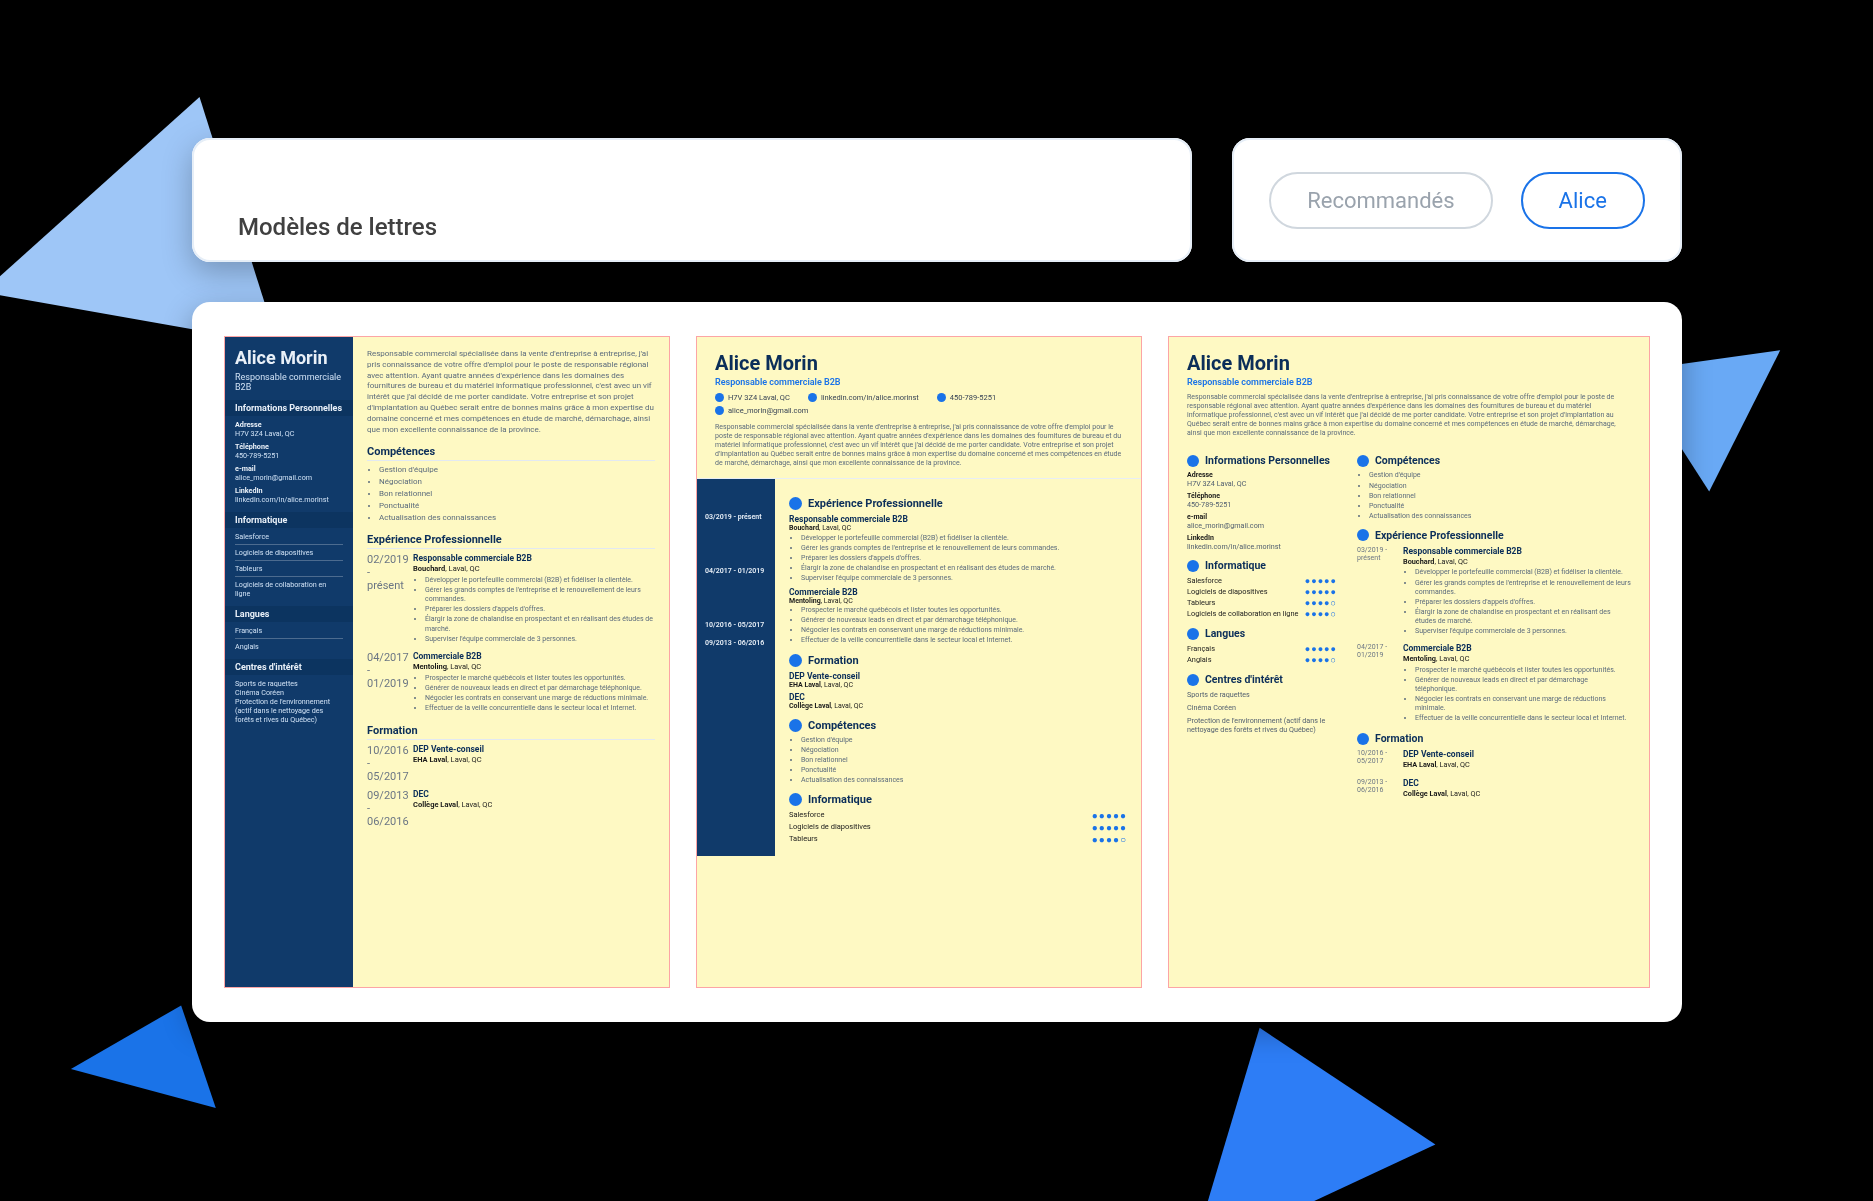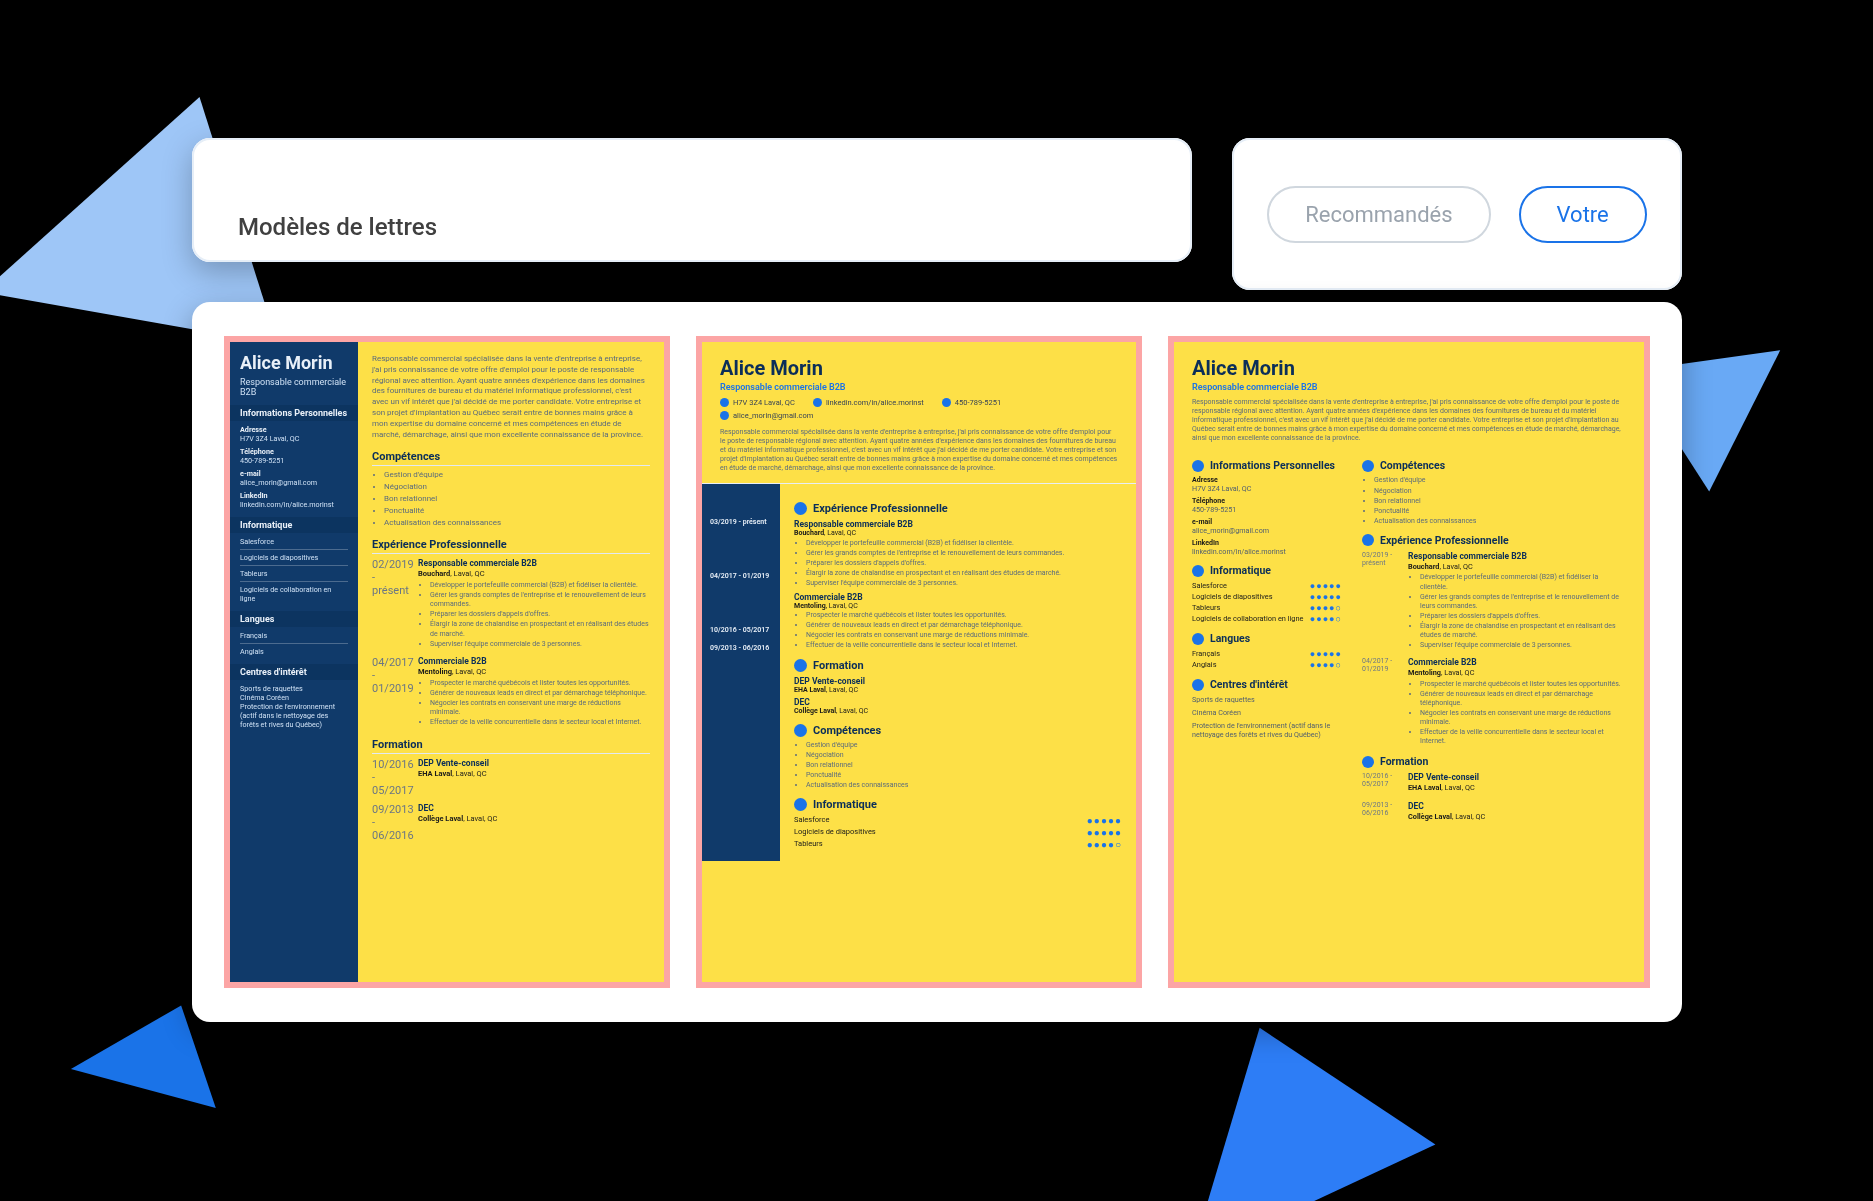--- a/index.html
+++ b/index.html
@@ -32,35 +32,35 @@
     background: #fff;
     border-radius: 18px;
     box-shadow: 0 10px 30px rgba(0,0,0,.25), inset 0 0 0 2px #e6eef7;
   }
   .tabs-panel { left: 192px; top: 138px; width: 1000px; height: 124px; display:flex; align-items:flex-end; padding: 0 30px; }
   .tab {
     font-size: 24px; font-weight: 500; color: #404040; padding: 18px 16px; margin-right: 60px;
     border-bottom: 3px solid transparent; cursor: pointer;
   }
   .tab.active { color: #1a73e8; border-bottom-color: #1a73e8; }
-  .filters-panel { left: 1232px; top: 138px; width: 450px; height: 152px; display:flex; align-items:center; justify-content:center; gap:28px; }
+  .filters-panel { left: 1232px; top: 138px; width: 450px; height: 124px; display:flex; align-items:center; justify-content:center; gap:28px; }
   .pill {
     border: 2px solid #d0d7de; color: #9aa3ad; border-radius: 999px;
     padding: 14px 36px; font-size: 22px; cursor:pointer; background:#fff;
   }
   .pill.active { border-color: #1a73e8; color: #1a73e8; }
 
   
   .gallery {
     position: absolute; left: 192px; top: 302px; width: 1490px; height: 720px;
     background: #fff; border-radius: 18px;
     display:flex; gap: 26px; padding: 34px 32px;
     box-shadow: 0 10px 30px rgba(0,0,0,.3);
   }
-  .cv { flex: 1 1 0; background: #fde047; border: 6px solid #fca5a5; position:relative; overflow:hidden; }
+  .cv { flex: 1 1 0; background: #fef9c3; border: 1px solid #fca5a5; position:relative; overflow:hidden; }
   .muted { color: #5b6b7c; }
   .tiny { font-size: 8px; line-height: 1.35; }
   .tinyer { font-size: 7px; line-height: 1.3; }
   .bold { font-weight: 700; }
   .secthead { font-weight: 700; font-size: 11px; color:#0b2e59; margin: 10px 0 4px; border-bottom:1px solid #e2e9f2; padding-bottom:2px;}
   ul.bul { list-style: disc; padding-left: 12px; }
   ul.bul li { margin-bottom: 1px; }
 
   
   .cv1 { display:flex; }
@@ -124,21 +124,21 @@
   <div class="tri tri-b"></div>
   <div class="tri tri-c"></div>
   <div class="tri tri-d"></div>
 
   <div class="panel tabs-panel">
     <div class="tab">Modèles de lettres</div>
   </div>
 
   <div class="panel filters-panel">
     <div class="pill">Recommandés</div>
-    <div class="pill active">Votre</div>
+    <div class="pill active">Alice</div>
   </div>
 
   <div class="gallery">
 
     <div class="cv cv1">
       <div class="side">
         <div class="name">Alice Morin</div>
         <div class="title">Responsable commerciale B2B</div>
 
         <div class="shead">Informations Personnelles</div>

